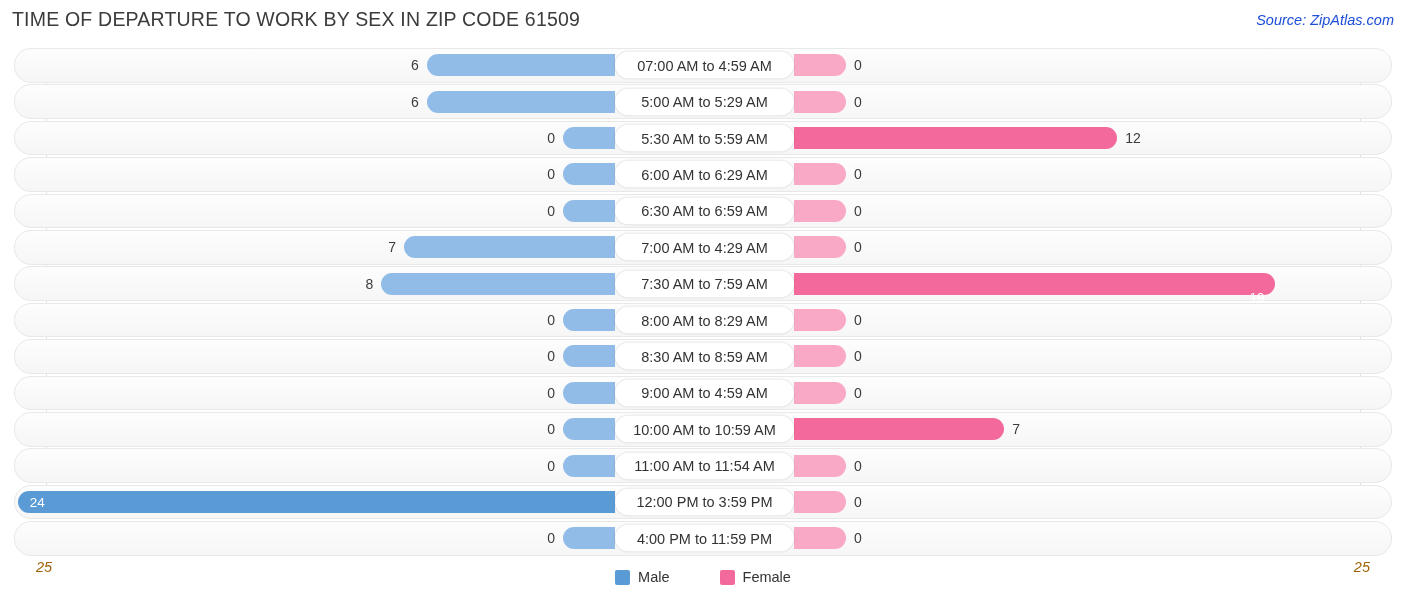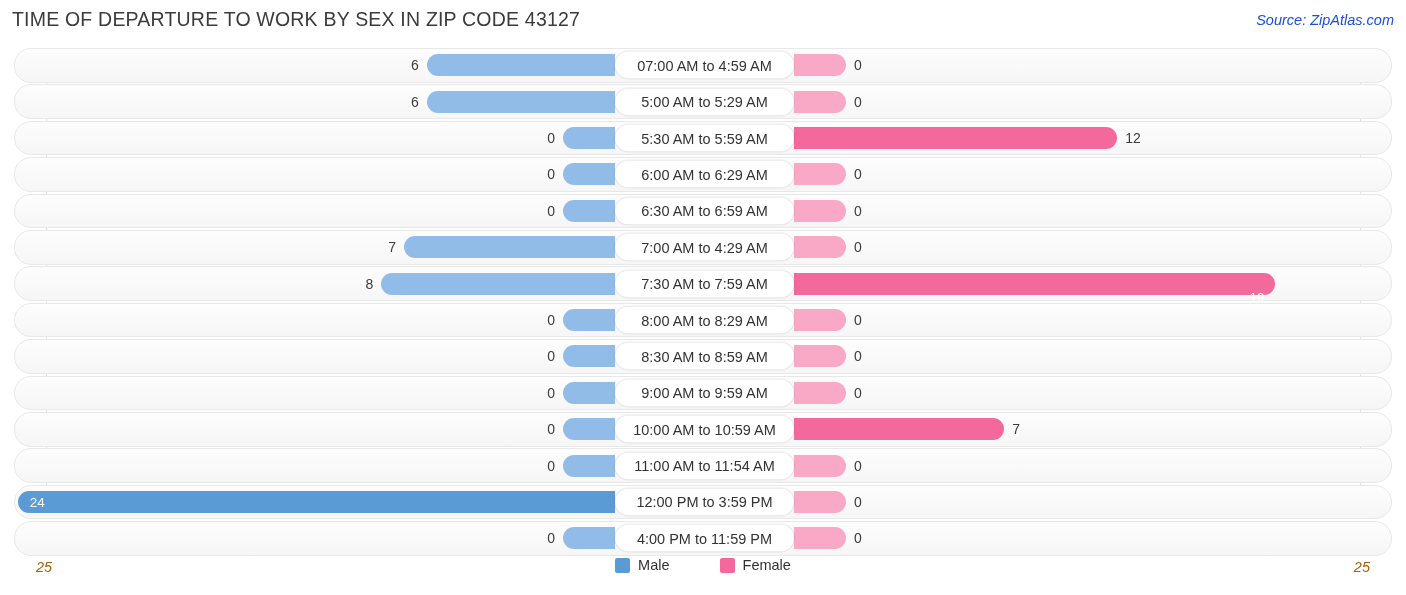--- a/index.html
+++ b/index.html
@@ -132,21 +132,21 @@
     position: absolute;
     top: 6px;
     font-size: 14.5px;
     color: #a16207;
     font-style: italic;
   }
   .axis-end.left  { left: 36px; }
   .axis-end.right { right: 36px; }
   .legend {
     position: absolute;
-    left: 0; right: 0; top: 4px;
+    left: 0; right: 0; top: 16px;
     display: flex;
     justify-content: center;
     align-items: center;
     gap: 50px;
   }
   .legend-item {
     display: flex;
     align-items: center;
     gap: 8px;
     font-size: 14.5px;
@@ -158,21 +158,21 @@
     display: inline-block;
   }
   .legend-swatch.male   { background: #5b9bd5; }
   .legend-swatch.female { background: #f4699b; }
 </style>
 </head>
 <body>
 
 <div id="chart-root">
 
-  <div class="chart-title">TIME OF DEPARTURE TO WORK BY SEX IN ZIP CODE 43127</div>
+  <div class="chart-title">TIME OF DEPARTURE TO WORK BY SEX IN ZIP CODE 61509</div>
   <div class="chart-source">Source: ZipAtlas.com</div>
 
   <div class="plot">
     <div class="axis-line left"></div>
     <div class="axis-line right"></div>
     <div id="rows-container">
         <div class="row">
           <div class="row-inner">
             <div class="bar male" style="left: 411.68px; width: 188.32px;"></div>
             <div class="val outside-left" style="right: 972.32px;">6</div>
@@ -252,21 +252,21 @@
             <div class="val outside-right" style="left: 839px;">0</div>
             <div class="cat-pill">8:30 AM to 8:59 AM</div>
           </div>
         </div>
         <div class="row">
           <div class="row-inner">
             <div class="bar male" style="left: 548px; width: 52px;"></div>
             <div class="val outside-left" style="right: 836px;">0</div>
             <div class="bar female" style="left: 779px; width: 52px;"></div>
             <div class="val outside-right" style="left: 839px;">0</div>
-            <div class="cat-pill">9:00 AM to 9:59 AM</div>
+            <div class="cat-pill">9:00 AM to 4:59 AM</div>
           </div>
         </div>
         <div class="row">
           <div class="row-inner">
             <div class="bar male" style="left: 548px; width: 52px;"></div>
             <div class="val outside-left" style="right: 836px;">0</div>
             <div class="bar female strong" style="left: 779px; width: 210.2px;"></div>
             <div class="val outside-right" style="left: 997.2px;">7</div>
             <div class="cat-pill">10:00 AM to 10:59 AM</div>
           </div>

